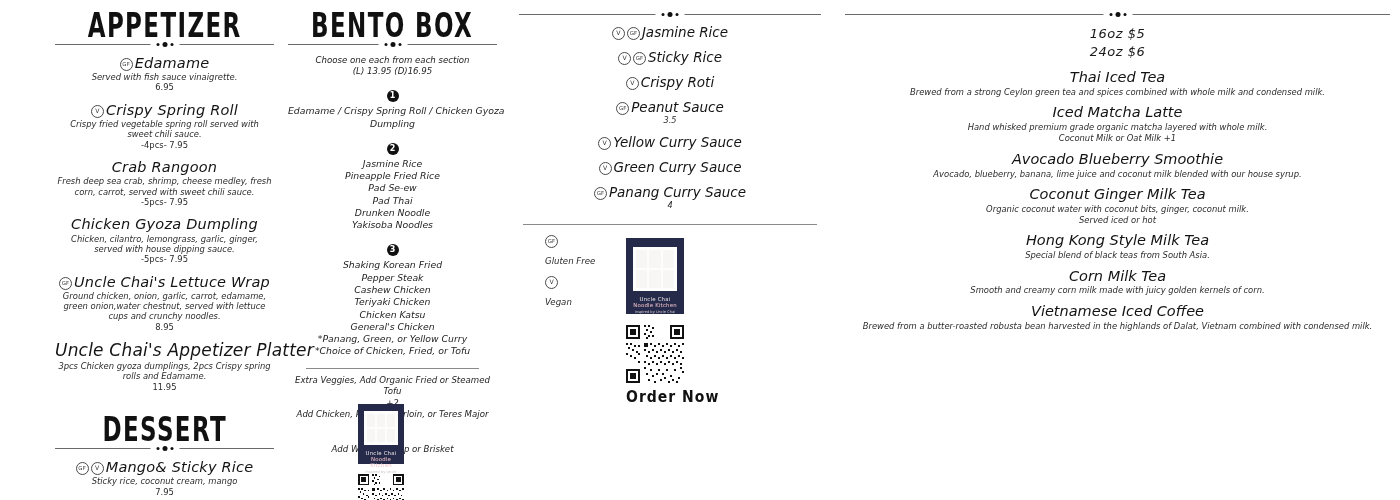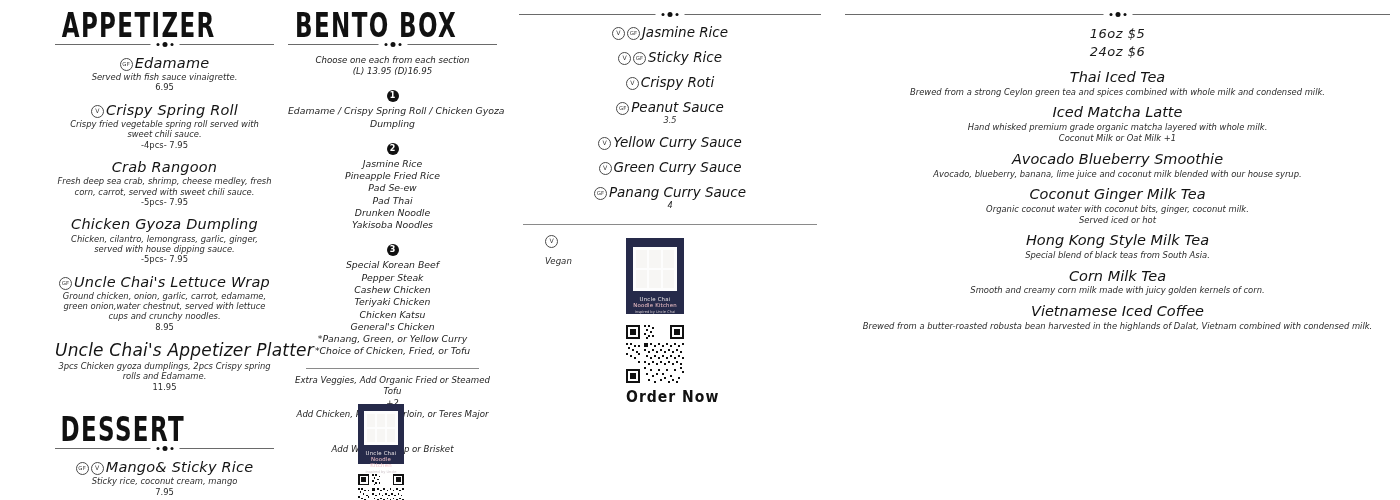--- a/index.html
+++ b/index.html
@@ -36,21 +36,21 @@
     font-family: "DejaVu Sans", sans-serif;
     font-weight: bold;
     font-size: 25px;
     letter-spacing: 1.5px;
     line-height: 1;
     margin: 0;
     transform: scaleY(1.35) scaleX(0.92);
     transform-origin: center top;
     color: #111;
   }
-  .sec-title-wrap { height: 34px; display:flex; align-items:flex-end; }
+  .sec-title-wrap { height: 34px; display:flex; align-items:flex-end; justify-content:center; }
   .sec-title-wrap.clipped { height: 4px; overflow: hidden; align-items: flex-start; }
   .sec-title-wrap.clipped .sec-title { transform: scaleY(1.35) scaleX(0.92) translateY(-22px); }
 
   .rule {
     position: relative;
     height: 9px;
     margin-top: 6px;
     margin-bottom: 6px;
   }
   .rule::before {
@@ -323,21 +323,21 @@
       <div>Jasmine Rice</div>
       <div>Pineapple Fried Rice</div>
       <div>Pad Se-ew</div>
       <div>Pad Thai</div>
       <div>Drunken Noodle</div>
       <div>Yakisoba Noodles</div>
     </div>
 
     <div class="step-num"><span>3</span></div>
     <div class="bento-list">
-      <div>Special Korean Beef</div>
+      <div>Shaking Korean Fried</div>
       <div>Pepper Steak</div>
       <div>Cashew Chicken</div>
       <div>Teriyaki Chicken</div>
       <div>Chicken Katsu</div>
       <div>General's Chicken</div>
       <div>*Panang, Green, or Yellow Curry</div>
       <div>*Choice of Chicken, Fried, or Tofu</div>
     </div>
 
     <div class="addon-rule"></div>
@@ -490,20 +490,24 @@
       <div class="side-line">
         <span class="badge">V</span><span>Green Curry Sauce</span>
       </div>
       <div class="side-line">
         <span class="badge gf">GF</span><span>Panang Curry Sauce</span>
         <span class="side-price">4</span>
       </div>
     </div>
 
     <div class="legend-rule"></div>
+    <div class="legend-row">
+      <span class="badge gf">GF</span>
+      <span class="legend-label">Gluten Free</span>
+    </div>
     <div class="legend-row">
       <span class="badge">V</span>
       <span class="legend-label">Vegan</span>
     </div>
 
     <div class="order-block" style="left:121px; top:238px;">
       <div class="promo-card" style="width:58px; height:76px;">
         <div class="promo-grid" style="width:44px; height:44px; margin:2px auto 0;">
           <div class="promo-cell"></div>
           <div class="promo-cell"></div>

